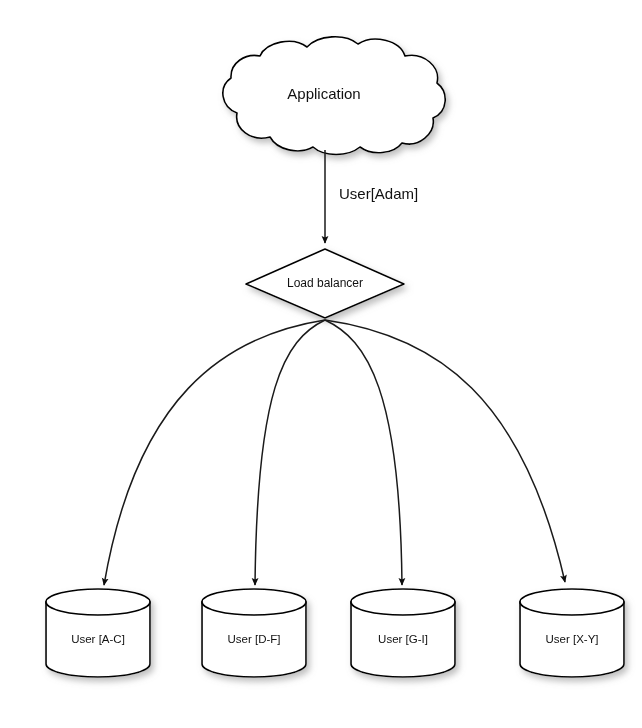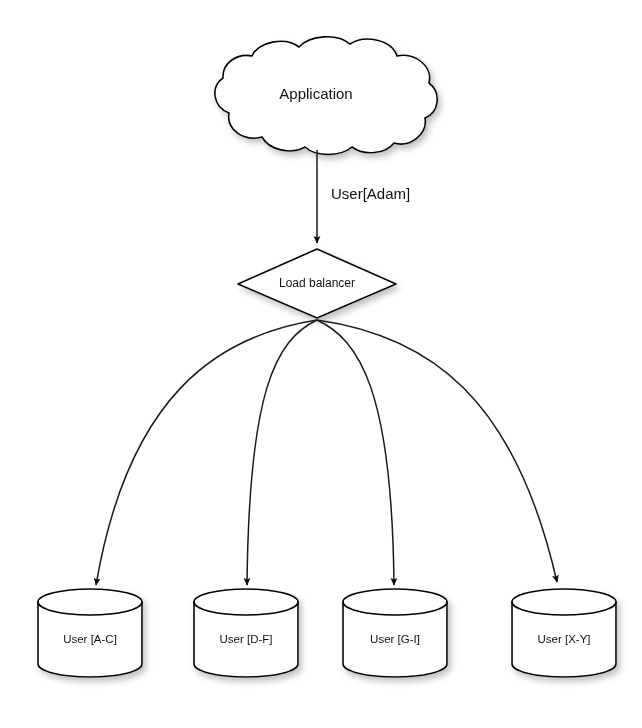--- a/index.html
+++ b/index.html
@@ -13,20 +13,21 @@
     height: 728px;
     font-family: "Liberation Sans", sans-serif;
     overflow: hidden;
     position: relative;
   }
   #diagram-root {
     position: relative;
     width: 554px;
     height: 728px;
     background: #ffffff;
+    margin-left: 8px;
   }
   svg#diagram-canvas {
     position: absolute;
     top: 0;
     left: 0;
     width: 642px;
     height: 728px;
     display: block;
   }
   .node-shape {

